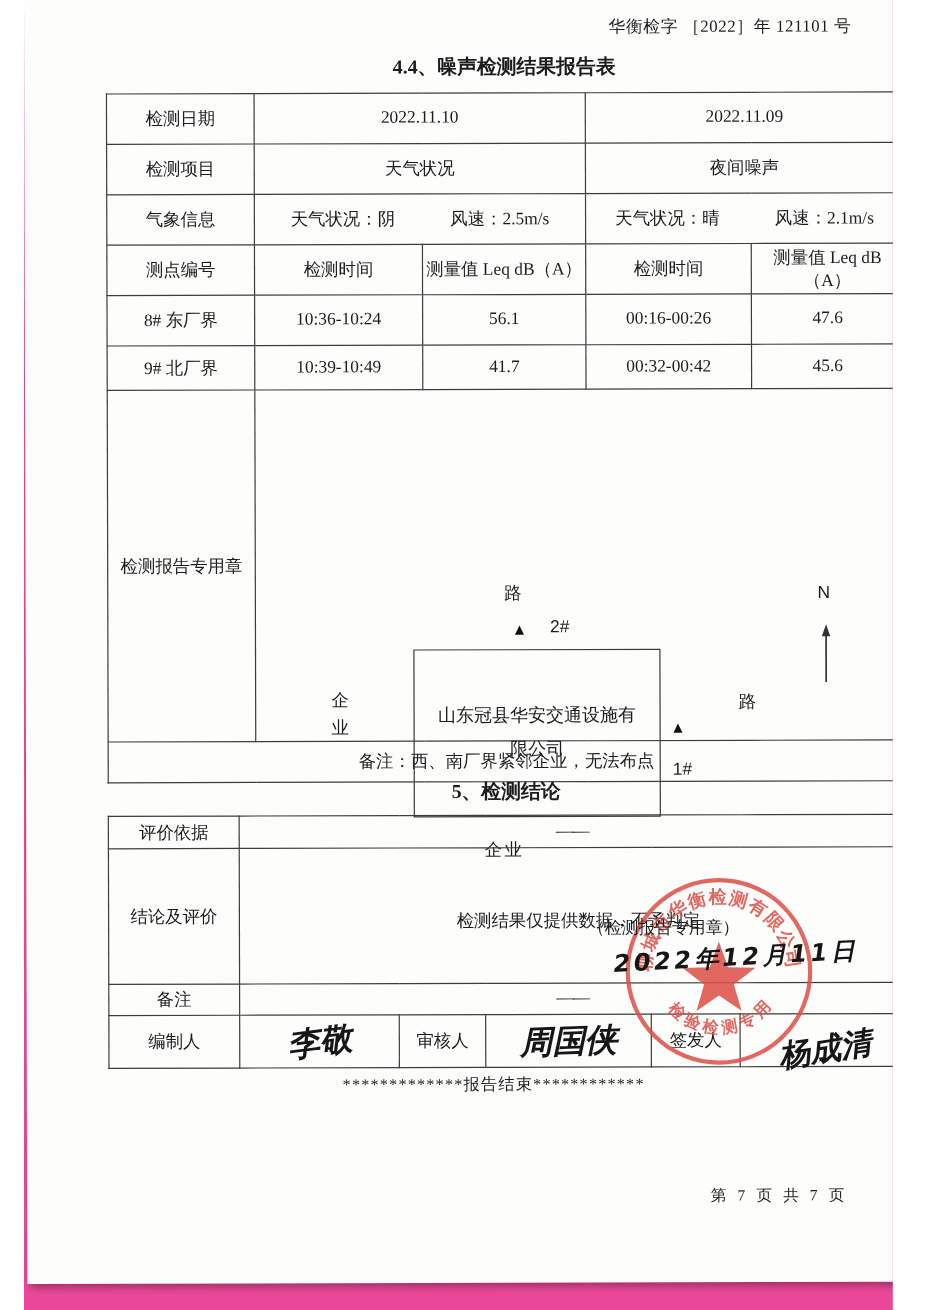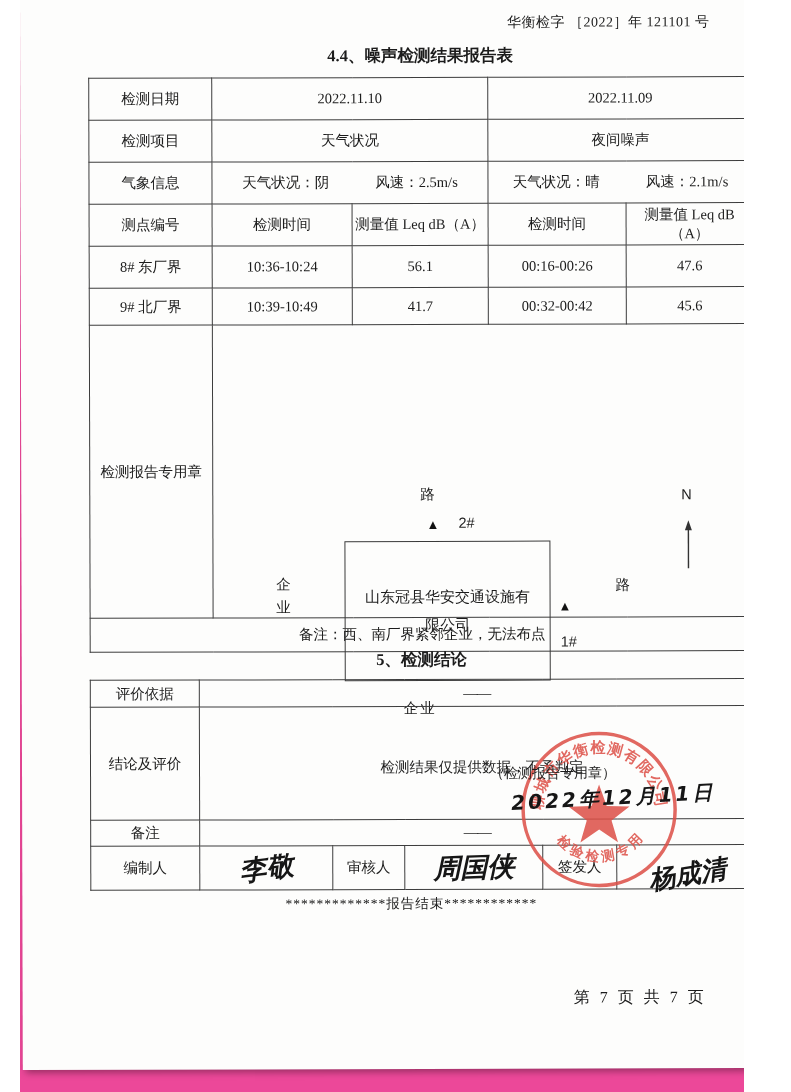--- a/index.html
+++ b/index.html
@@ -31,21 +31,21 @@
   .sig{display:inline-block;font-size:27px;transform:rotate(-7deg);font-weight:bold;}
   .sig-issuer{transform:rotate(-9deg) translateY(8px);font-size:26px;}
   .stamp-caption{position:absolute;left:468px;top:766px;font-size:14px;z-index:3;}
   .stamp-date{position:absolute;left:489px;top:786px;font-size:20px;letter-spacing:3px;
               transform:rotate(-3deg);z-index:4;font-weight:bold;}
   .stamp{position:absolute;z-index:2;opacity:.85;}
   .stamp-main{left:492px;top:726px;}
   .stamp-edge{left:723px;top:343px;transform:rotate(-95deg);opacity:.8;}
   .end-line{position:absolute;left:0;top:896px;width:778px;text-align:center;
             font-size:13.5px;letter-spacing:1px;}
-  .footer-page{position:absolute;top:989px;right:94px;font-size:16px;letter-spacing:3px;text-align:right;}
+  .footer-page{position:absolute;top:989px;right:94px;font-size:13px;letter-spacing:3px;text-align:right;}
 </style>
 </head>
 <body>
 
 <div class="scan">
   <div class="page">
 
     <div class="doc-ref">华衡检字 ［2022］年 121101 号</div>
 
     <h3 class="sec-title" style="top:46px;">4.4、噪声检测结果报告表</h3>

